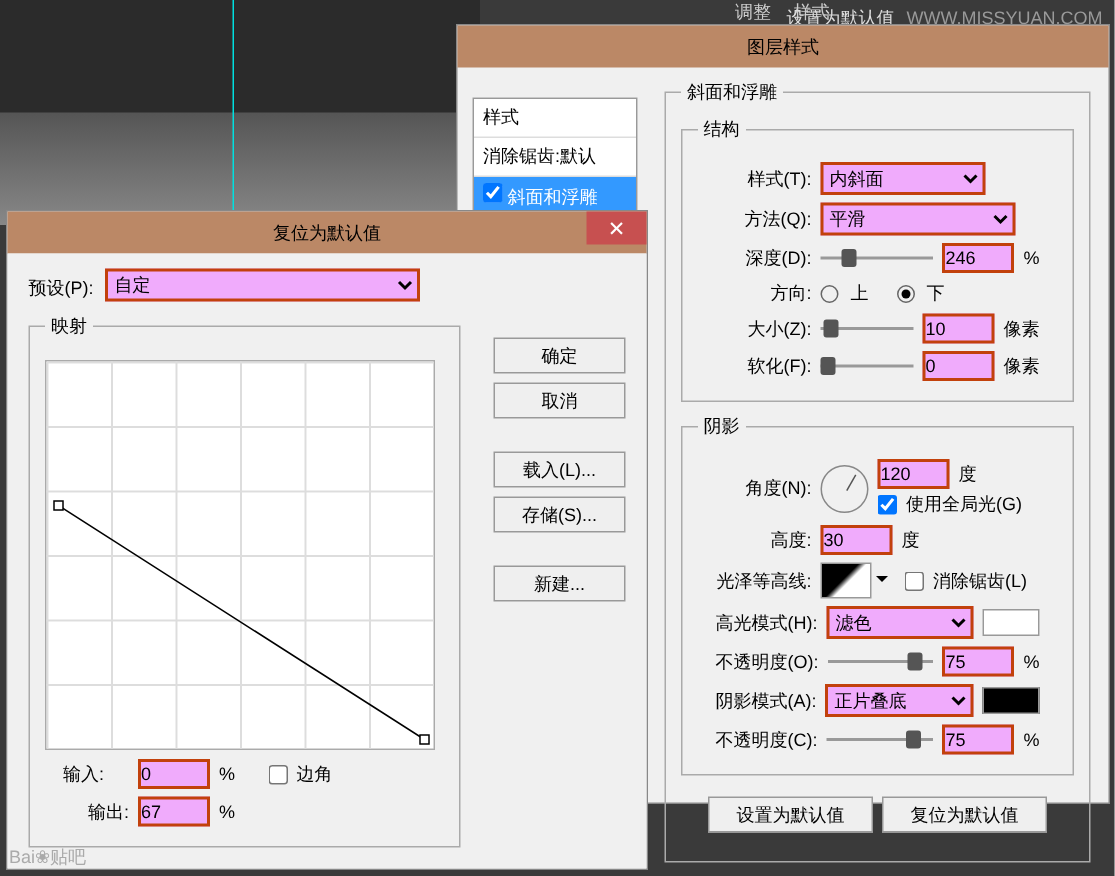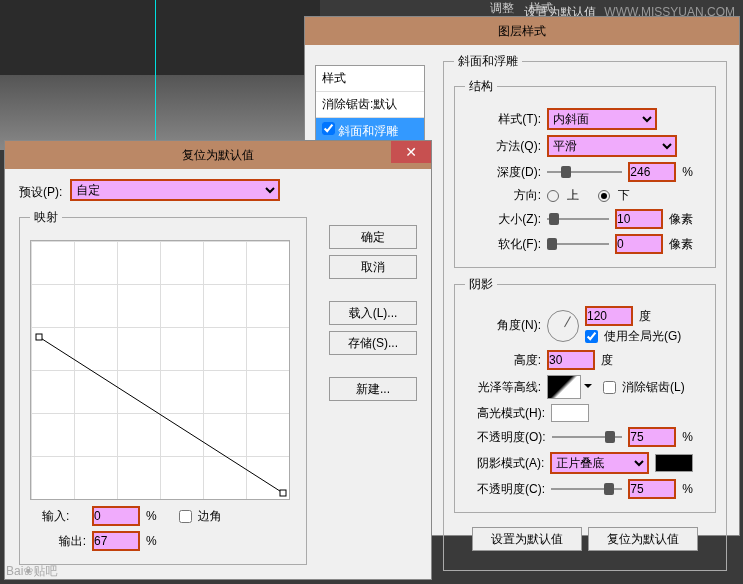--- a/index.html
+++ b/index.html
@@ -146,20 +146,21 @@
         </div>
         <div class="row">
           <span class="lbl">光泽等高线:</span>
           <span class="contour-thumb"></span>
           &nbsp;&nbsp;&nbsp;
           <input type="checkbox" style="">
           <span>消除锯齿(L)</span>
         </div>
         <div class="row">
           <span class="lbl">高光模式(H):</span>
+          <select style="flex:1"><option>滤色</option></select>
           <span class="swatch" style="background:#fff"></span>
         </div>
         <div class="row">
           <span class="lbl">不透明度(O):</span>
           <div class="slider">
               <div class="slider-track"></div>
               <div class="slider-thumb" style="left:75%"></div>
             </div>
           <input type="text" value="75" style="">
           <span>%</span>

